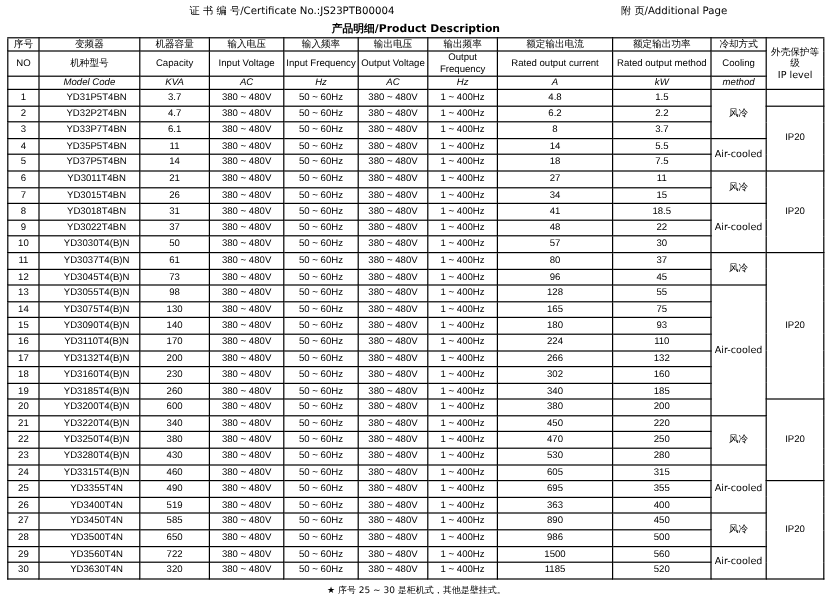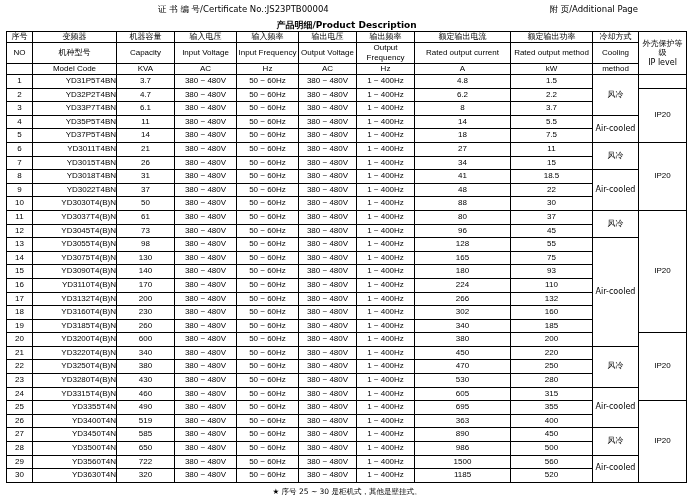--- a/index.html
+++ b/index.html
@@ -5,41 +5,41 @@
   html,body{margin:0;padding:0;}
   body{
     width:692px;height:495px;background:#ffffff;
     font-family:"Liberation Sans",sans-serif;
     color:#000;
     -webkit-font-smoothing:antialiased;
   }
   .page{width:692px;height:495px;position:relative;box-sizing:border-box;padding:4px 6px 0 6px;}
   .top-line{display:flex;justify-content:space-between;align-items:baseline;font-size:8.5px;padding:0 2px 2px 2px;}
   .top-left{margin-left:150px;}
-  .top-right{margin-right:46px;}
+  .top-right{margin-right:78px;}
   table{border-collapse:collapse;width:680px;table-layout:fixed;}
   td,th{border:1px solid #000;text-align:center;vertical-align:middle;font-size:8px;padding:0;}
   .title-row td{font-size:9px;font-weight:bold;height:13px;border-left:none;border-right:none;border-top:none;}
   thead td{font-size:8px;line-height:10px;}
   .hdr1{height:11px;margin-left:20px;}
   .hdr2{height:11px;}
-  .hdr3{height:11px;}
+  .hdr3{height:11px;font-style:italic;}
   tbody td{height:12.6px;line-height:12.6px;}
   .col-no{width:26px;}
   .col-model{width:84px;}
   .col-kva{width:58px;}
   .col-inv{width:62px;}
   .col-inf{width:62px;}
   .col-outv{width:58px;}
   .col-outf{width:58px;}
   .col-cur{width:96px;}
   .col-pow{width:82px;}
   .col-cool{width:46px;}
   .col-ip{width:48px;}
-  .model{text-align:right;padding-left:12px;}
+  .model{text-align:center;padding-left:12px;}
   .two-line{line-height:9.5px;font-size:8px;}
   .cn{font-family:"DejaVu Sans","Liberation Sans",sans-serif;text-align:center;}
   .notes{font-size:7.5px;margin-top:3px;line-height:11px;padding-left:2px;}
 </style>
 </head>
 <body>
 
 <div class="page">
 
   <div class="top-line">
@@ -216,21 +216,21 @@
           <td>22</td>
         </tr>
         <tr>
           <td>10</td>
           <td class="model">YD3030T4(B)N</td>
           <td>50</td>
           <td>380 ~ 480V</td>
           <td>50 ~ 60Hz</td>
           <td>380 ~ 480V</td>
           <td>1 ~ 400Hz</td>
-          <td>88</td>
+          <td>57</td>
           <td>30</td>
         </tr>
         <tr>
           <td>11</td>
           <td class="model">YD3037T4(B)N</td>
           <td>61</td>
           <td>380 ~ 480V</td>
           <td>50 ~ 60Hz</td>
           <td>380 ~ 480V</td>
           <td>1 ~ 400Hz</td>

